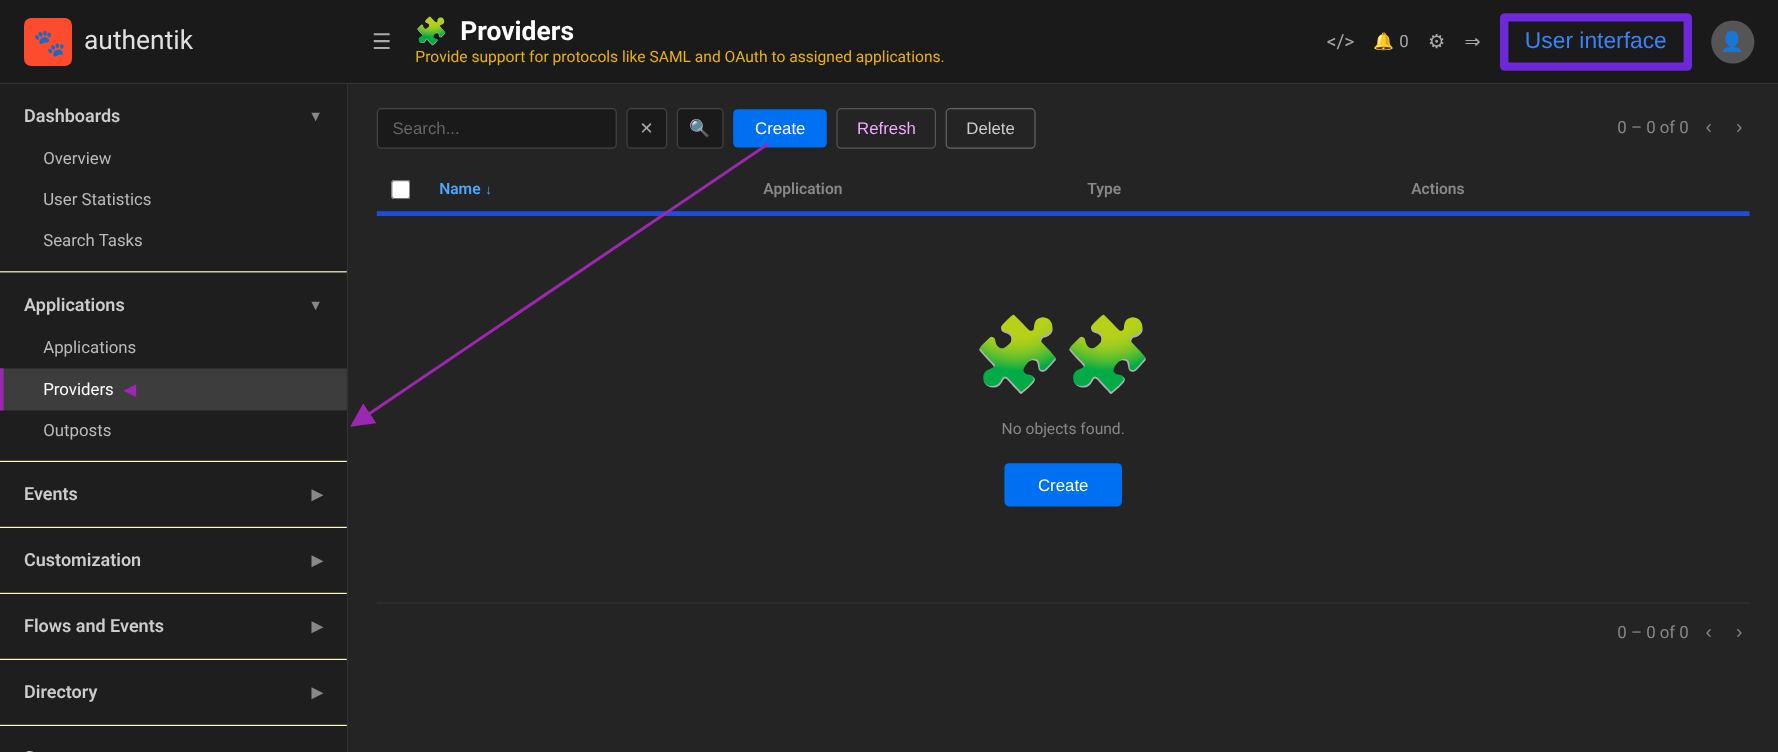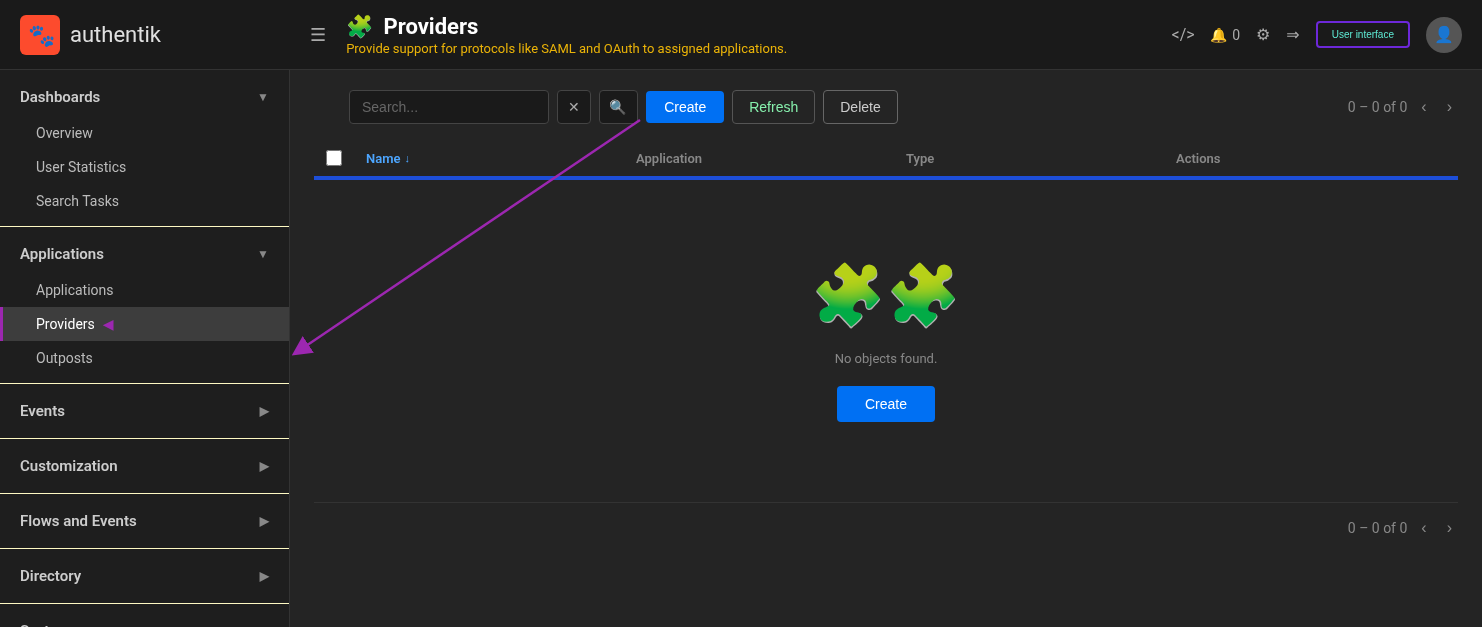--- a/index.html
+++ b/index.html
@@ -66,27 +66,27 @@
       cursor: pointer;
     }
     .notification-badge {
       display: flex;
       align-items: center;
       gap: 4px;
       color: #aaa;
       font-size: 14px;
     }
     .user-interface-btn {
-      border: 2px solid #6d28d9;
-      color: #5eead4;
+      border: 7px solid #6d28d9;
+      color: #3b82f6;
       background: transparent;
       padding: 6px 14px;
       border-radius: 4px;
       cursor: pointer;
-      font-size: 10px;
+      font-size: 19px;
     }
     .avatar {
       width: 36px;
       height: 36px;
       border-radius: 50%;
       background: #555;
       overflow: hidden;
       display: flex;
       align-items: center;
       justify-content: center;
@@ -143,21 +143,20 @@
       overflow-y: auto;
       position: relative;
     }
 
     
     .toolbar {
       display: flex;
       align-items: center;
       gap: 8px;
       margin-bottom: 16px;
-      margin-left: 35px;
     }
     .search-input {
       background: #1a1a1a;
       border: 1px solid #444;
       color: #ccc;
       padding: 8px 12px;
       border-radius: 4px;
       width: 200px;
       font-size: 14px;
     }
@@ -177,21 +176,21 @@
       color: #fff;
       padding: 8px 18px;
       border-radius: 4px;
       cursor: pointer;
       font-size: 14px;
       font-weight: 500;
     }
     .btn-secondary {
       background: transparent;
       border: 1px solid #555;
-      color: #86efac;
+      color: #f0abfc;
       padding: 8px 16px;
       border-radius: 4px;
       cursor: pointer;
       font-size: 14px;
     }
     .btn-danger {
       background: transparent;
       border: 1px solid #666;
       color: #ccc;
       padding: 8px 16px;

